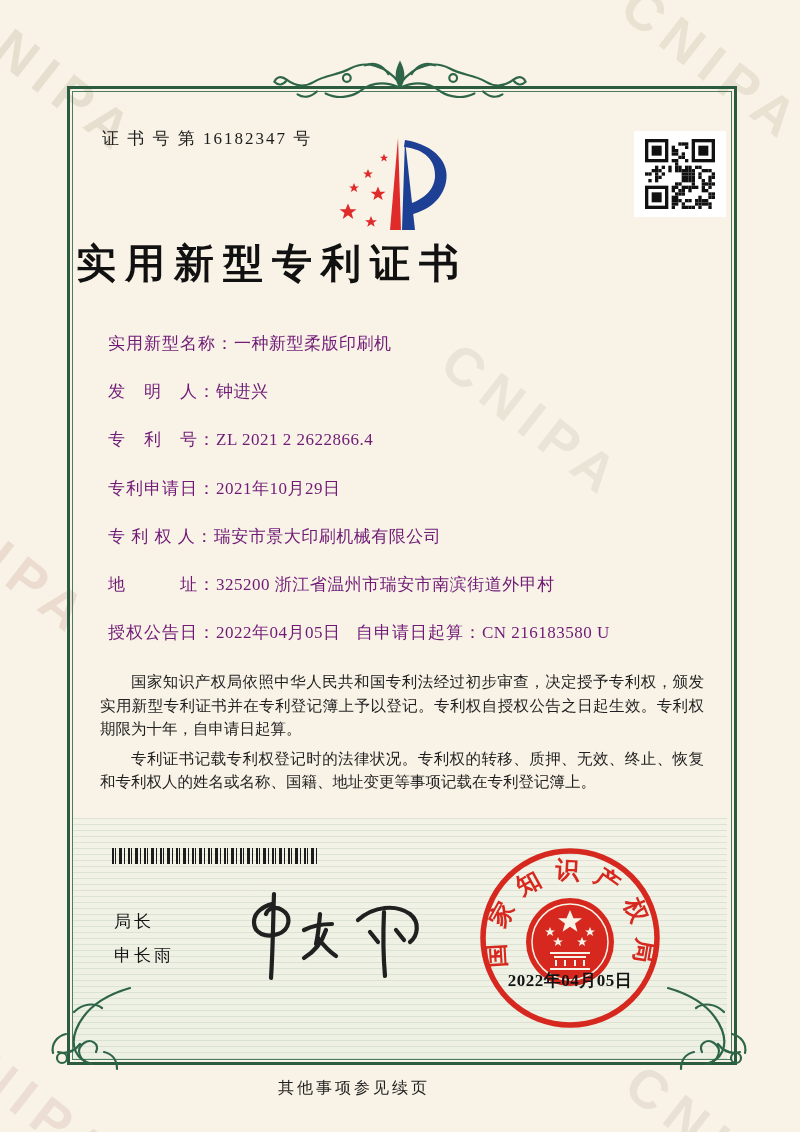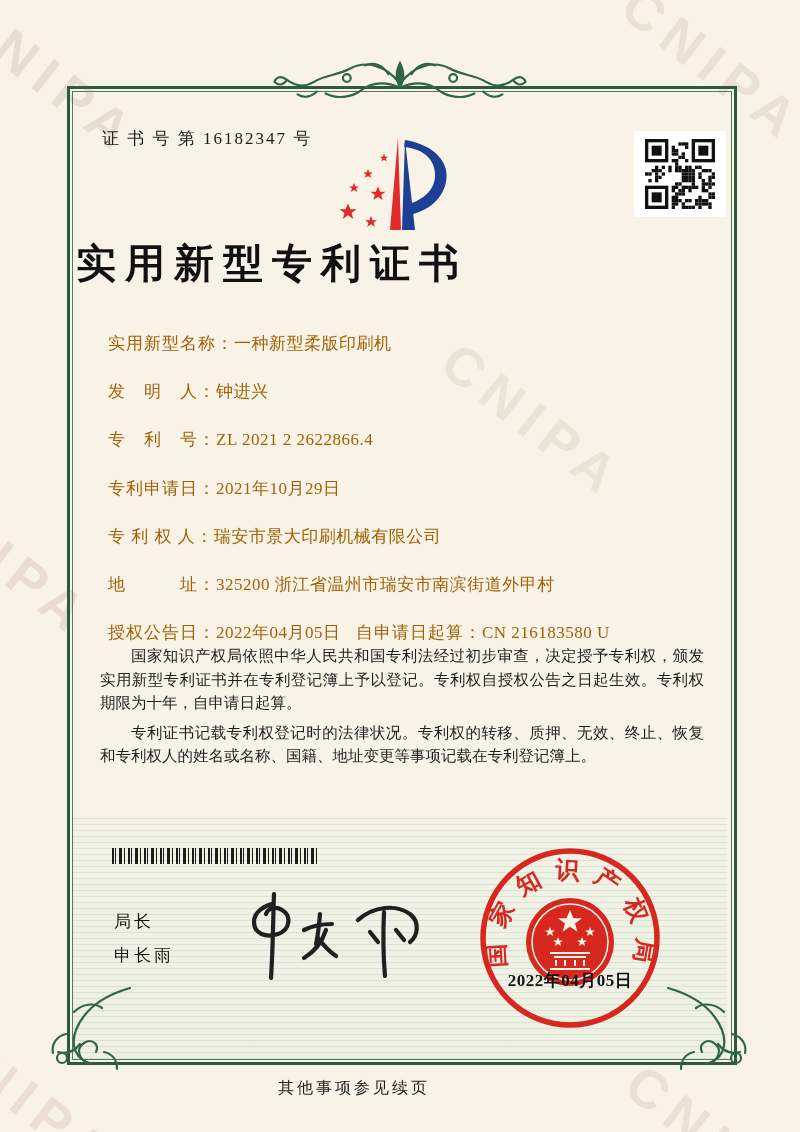--- a/index.html
+++ b/index.html
@@ -62,26 +62,26 @@
     position:absolute;left:634px;top:131px;width:92px;height:86px;
     background:#fff;display:flex;align-items:center;justify-content:center;z-index:2;
   }
   .title{
     position:absolute;left:67px;top:236px;width:664px;
     text-align:left;font-size:40px;font-weight:bold;
     letter-spacing:9px;text-indent:9px;color:#111;z-index:2;
   }
   
   .fields{position:absolute;left:108px;top:332px;width:600px;z-index:2;}
-  .f-row{position:relative;height:48.2px;font-size:17px;letter-spacing:.5px;color:#a16207;white-space:nowrap;}
+  .f-row{position:relative;height:48.2px;font-size:17px;letter-spacing:.5px;color:#701a75;white-space:nowrap;}
   .f-label{letter-spacing:1px;}
   .f-pair2{position:absolute;left:248px;top:0;}
   
   .paras{
-    position:absolute;left:100px;top:644px;width:604px;z-index:2;
+    position:absolute;left:100px;top:670px;width:604px;z-index:2;
     font-size:15.5px;line-height:23.5px;color:#1f1f1f;
     text-align:justify;
   }
   .paras p{margin:0 0 6px 0;text-indent:2em;}
   
   .barcode{
     position:absolute;left:112px;top:848px;width:206px;height:16px;z-index:2;
     background:repeating-linear-gradient(90deg,
       #1c1c1c 0 2px, transparent 2px 3px,
       #1c1c1c 3px 4px, transparent 4px 7px,

